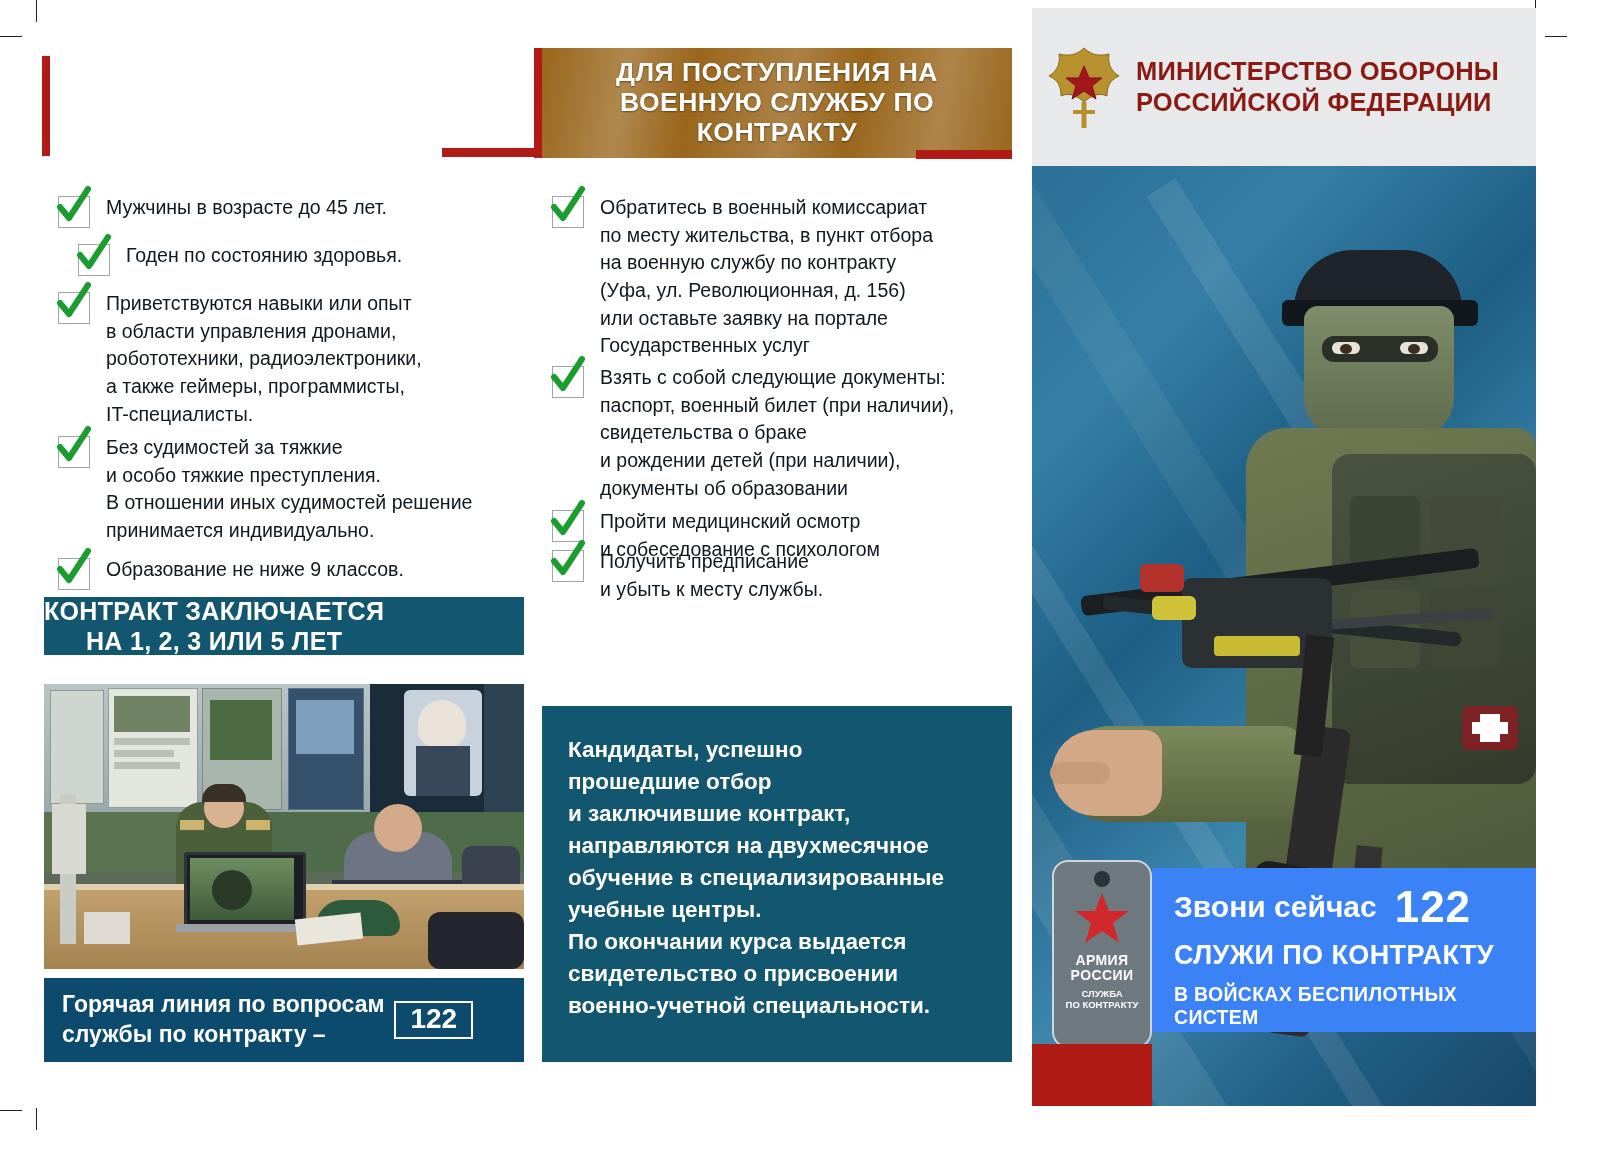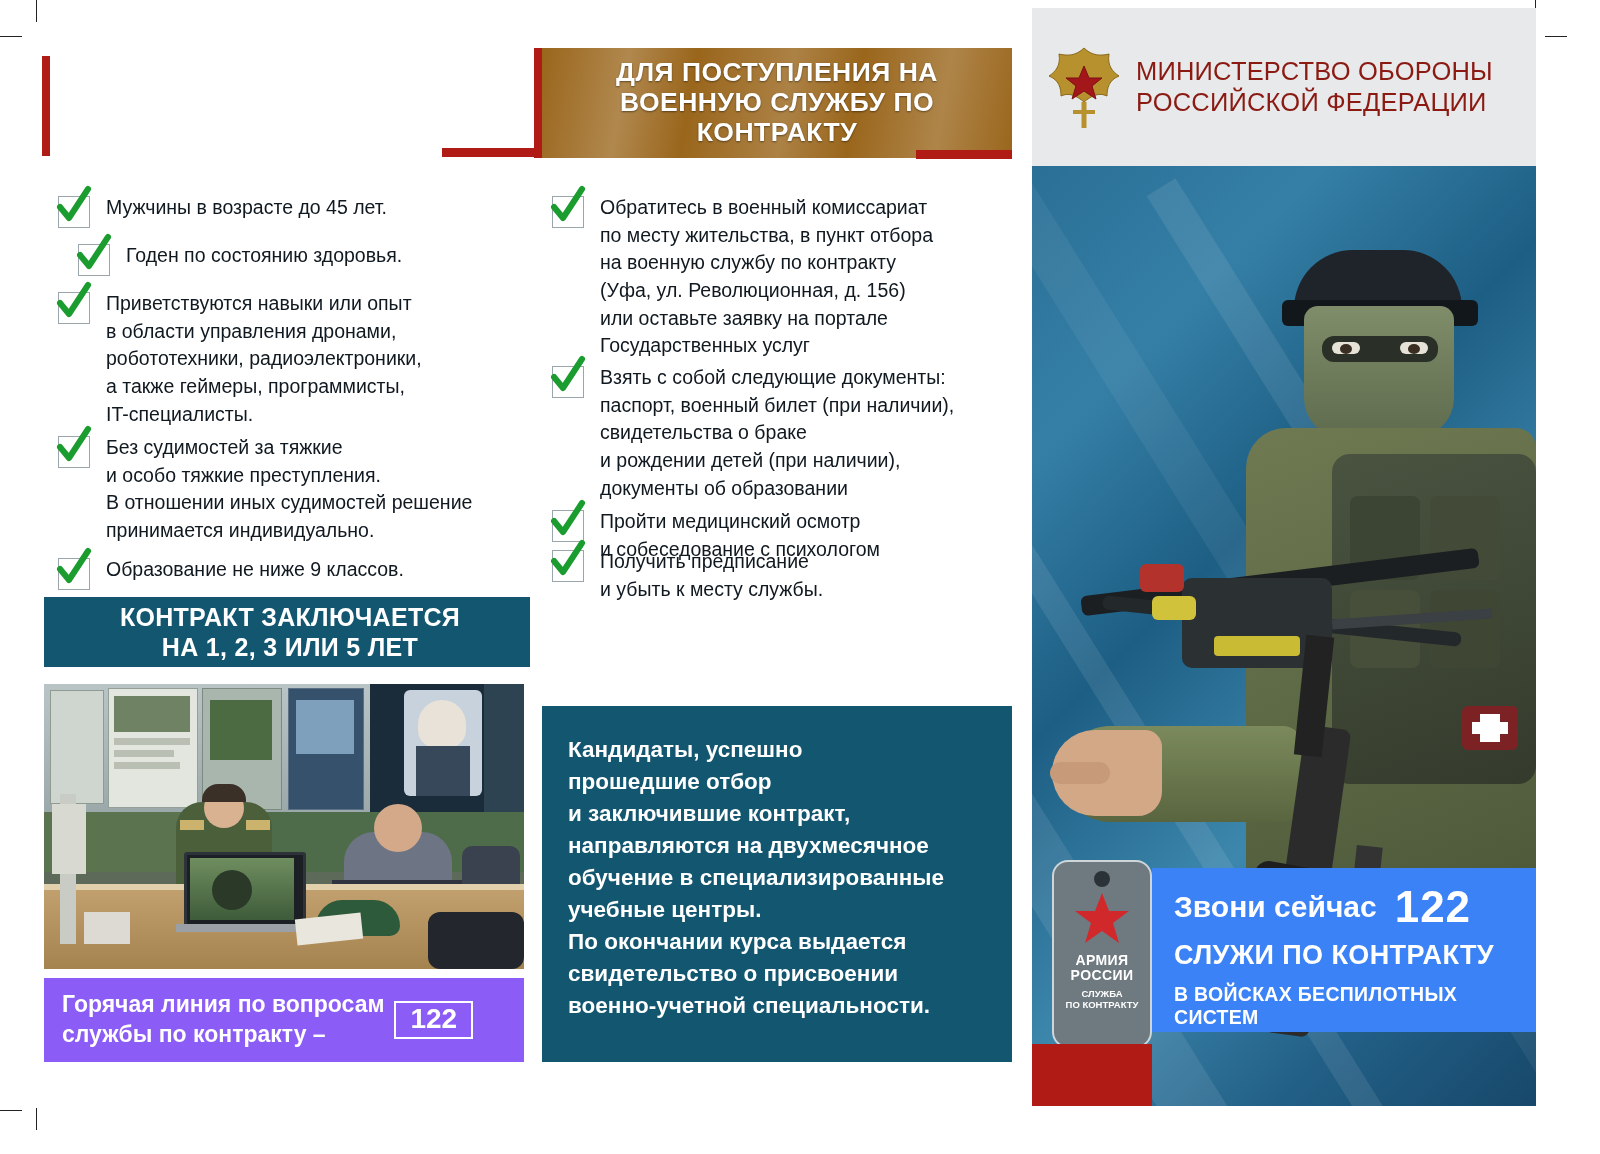--- a/index.html
+++ b/index.html
@@ -103,21 +103,21 @@
     white-space: pre-line;
   }
   .blue-para {
     font-weight: bold;
     font-size: 22.5px;
     line-height: 1.42;
     white-space: pre-line;
   }
   .hotline {
     position: absolute;
-    background: #8b5cf6;
+    background: #0c4a6e;
     color: #fff;
     font-weight: bold;
     font-size: 23px;
     line-height: 1.3;
     display: flex;
     align-items: center;
   }
   .hotline .num-box {
     border: 2px solid #ffffff;
     padding: 2px 14px 4px 14px;
@@ -139,21 +139,21 @@
     overflow: hidden;
   }
   .mod-head {
     position: absolute;
     background: #e7e9ea;
     display: flex;
     align-items: center;
   }
   .mod-title {
     color: #8b1a13;
-    font-weight: normal;
+    font-weight: bold;
     font-size: 25.5px;
     line-height: 1.22;
     white-space: pre-line;
     letter-spacing: .2px;
   }
   .soldier {
     position: absolute;
     overflow: hidden;
     background:
       linear-gradient(135deg, #2a6f96 0%, #357fa6 20%, #1d5e84 40%, #3d87ad 62%, #225f86 82%, #17486a 100%);
@@ -260,21 +260,21 @@
 
   <div class="check-item" style="left:58px; top:556px; width:460px;">
     <span class="chk">
       <svg width="38" height="44" viewBox="0 0 38 44">
           <path d="M5 22 L14 33 L33 4" stroke="#1a9c2e" stroke-width="6" fill="none" stroke-linecap="round" stroke-linejoin="round"></path>
         </svg>
     </span>
     <span class="check-text">Образование не ниже 9 классов.</span>
   </div>
 
-  <div class="blue-box" style="left:44px; top:597px; width:480px; height:70px; display:flex; align-items:center; justify-content:center;padding-left:6px;">
+  <div class="blue-box" style="left:44px; top:597px; width:480px; height:58px; display:flex; align-items:center; justify-content:flex-start;">
     <div class="blue-title">КОНТРАКТ ЗАКЛЮЧАЕТСЯ
 НА 1, 2, 3 ИЛИ 5 ЛЕТ</div>
   </div>
 
   <div class="office-photo" style="left:44px; top:684px; width:480px; height:285px;">
 
     <div style="position:absolute; left:0; top:0; width:480px; height:135px; background:linear-gradient(180deg,#b9c4c6,#9aa7a8);"></div>
     <div style="position:absolute; left:6px; top:6px; width:52px; height:112px; background:#cfd6cf; border:1px solid #8e9a92;"></div>
     <div style="position:absolute; left:64px; top:4px; width:88px; height:118px; background:#e3e6de; border:1px solid #93a09a;"></div>
     <div style="position:absolute; left:70px; top:12px; width:76px; height:36px; background:#6f8264;"></div>

